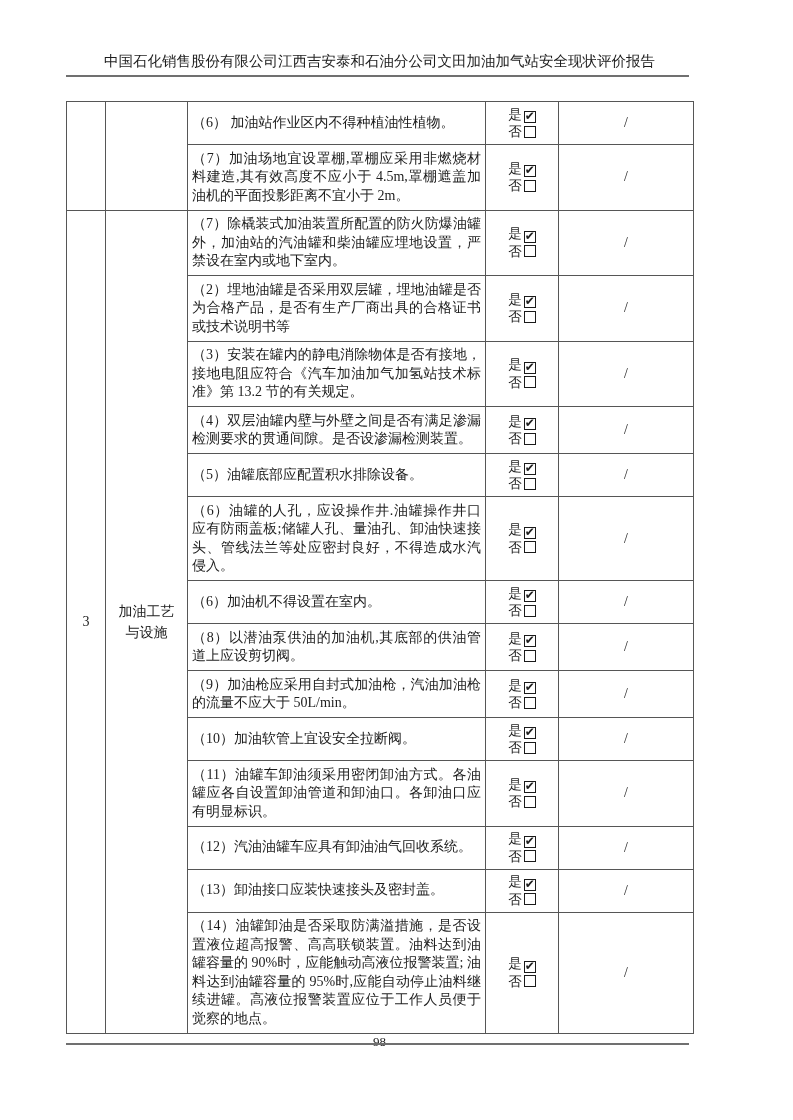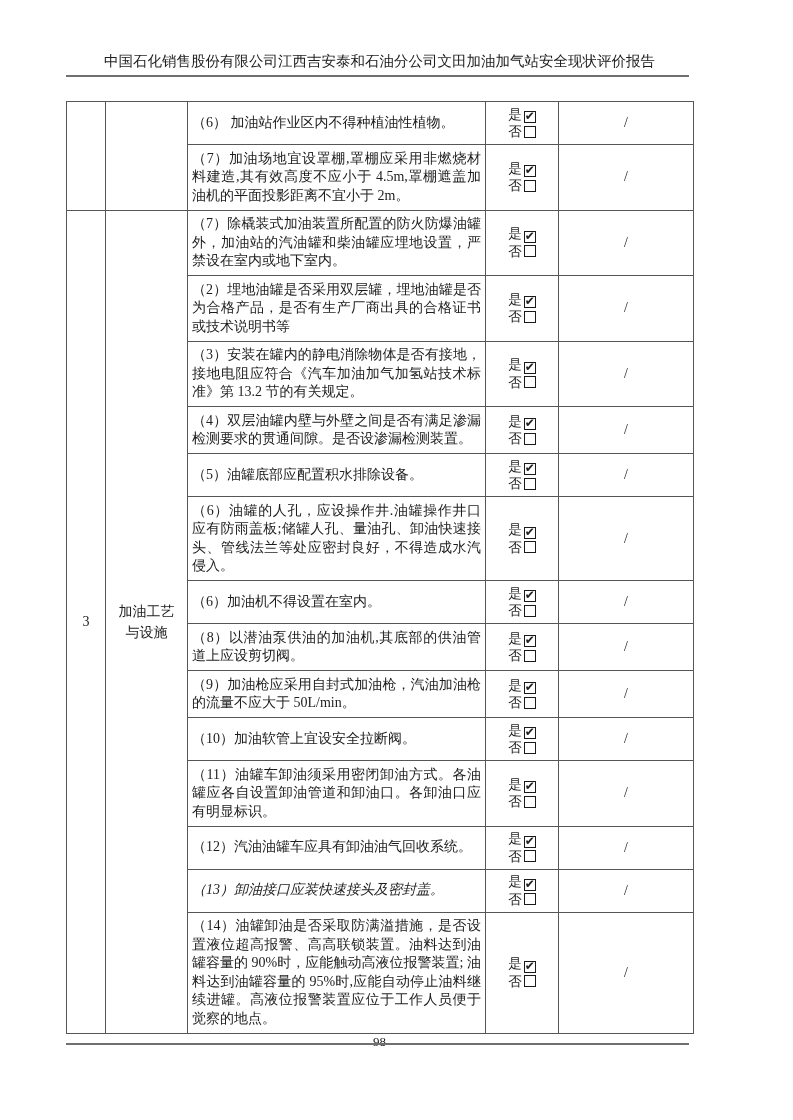--- a/index.html
+++ b/index.html
@@ -180,21 +180,21 @@
         </tr>
         <tr>
           <td class="c-text" style="height: 38px;">（12）汽油油罐车应具有卸油油气回收系统。</td>
           <td class="c-yn">
             <div class="yn-line"><span>是</span><span class="cbx checked">✔</span></div>
             <div class="yn-line"><span>否</span><span class="cbx"></span></div>
           </td>
           <td class="c-res">/</td>
         </tr>
         <tr>
-          <td class="c-text" style="height: 38px; font-style: italic;">（13）卸油接口应装快速接头及密封盖。</td>
+          <td class="c-text" style="height: 38px;">（13）卸油接口应装快速接头及密封盖。</td>
           <td class="c-yn">
             <div class="yn-line"><span>是</span><span class="cbx checked">✔</span></div>
             <div class="yn-line"><span>否</span><span class="cbx"></span></div>
           </td>
           <td class="c-res">/</td>
         </tr>
         <tr>
           <td class="c-text" style="height: 116px;">（14）油罐卸油是否采取防满溢措施，是否设置液位超高报警、高高联锁装置。油料达到油罐容量的 90%时，应能触动高液位报警装置; 油料达到油罐容量的 95%时,应能自动停止油料继续进罐。高液位报警装置应位于工作人员便于觉察的地点。</td>
           <td class="c-yn">
             <div class="yn-line"><span>是</span><span class="cbx checked">✔</span></div>

